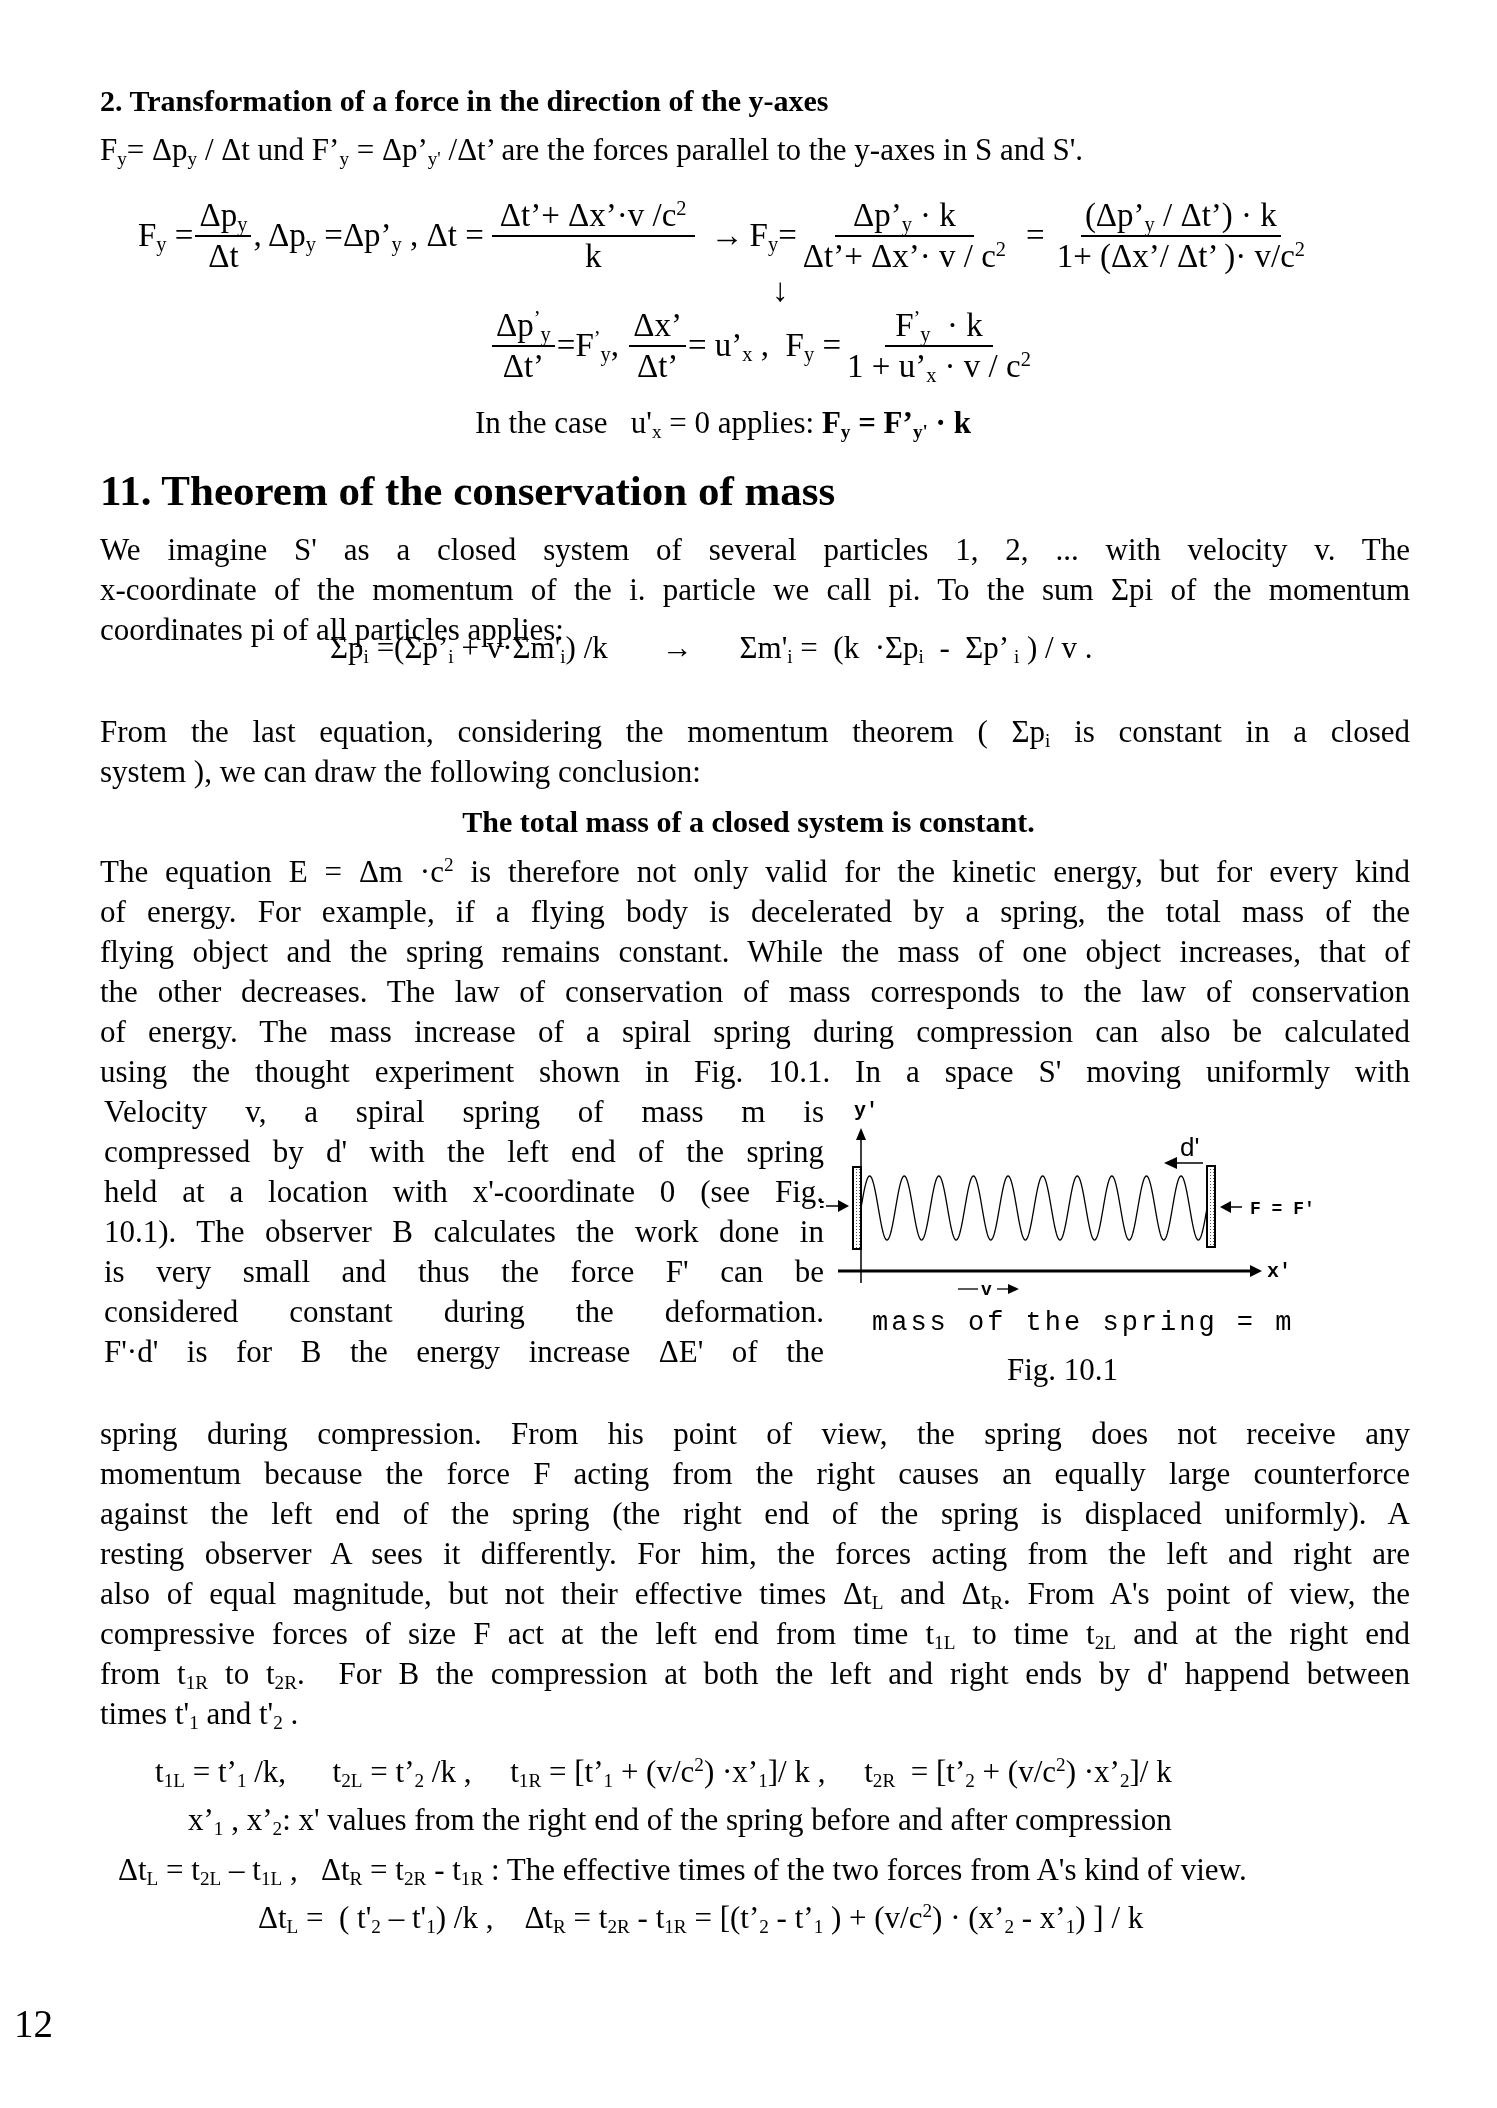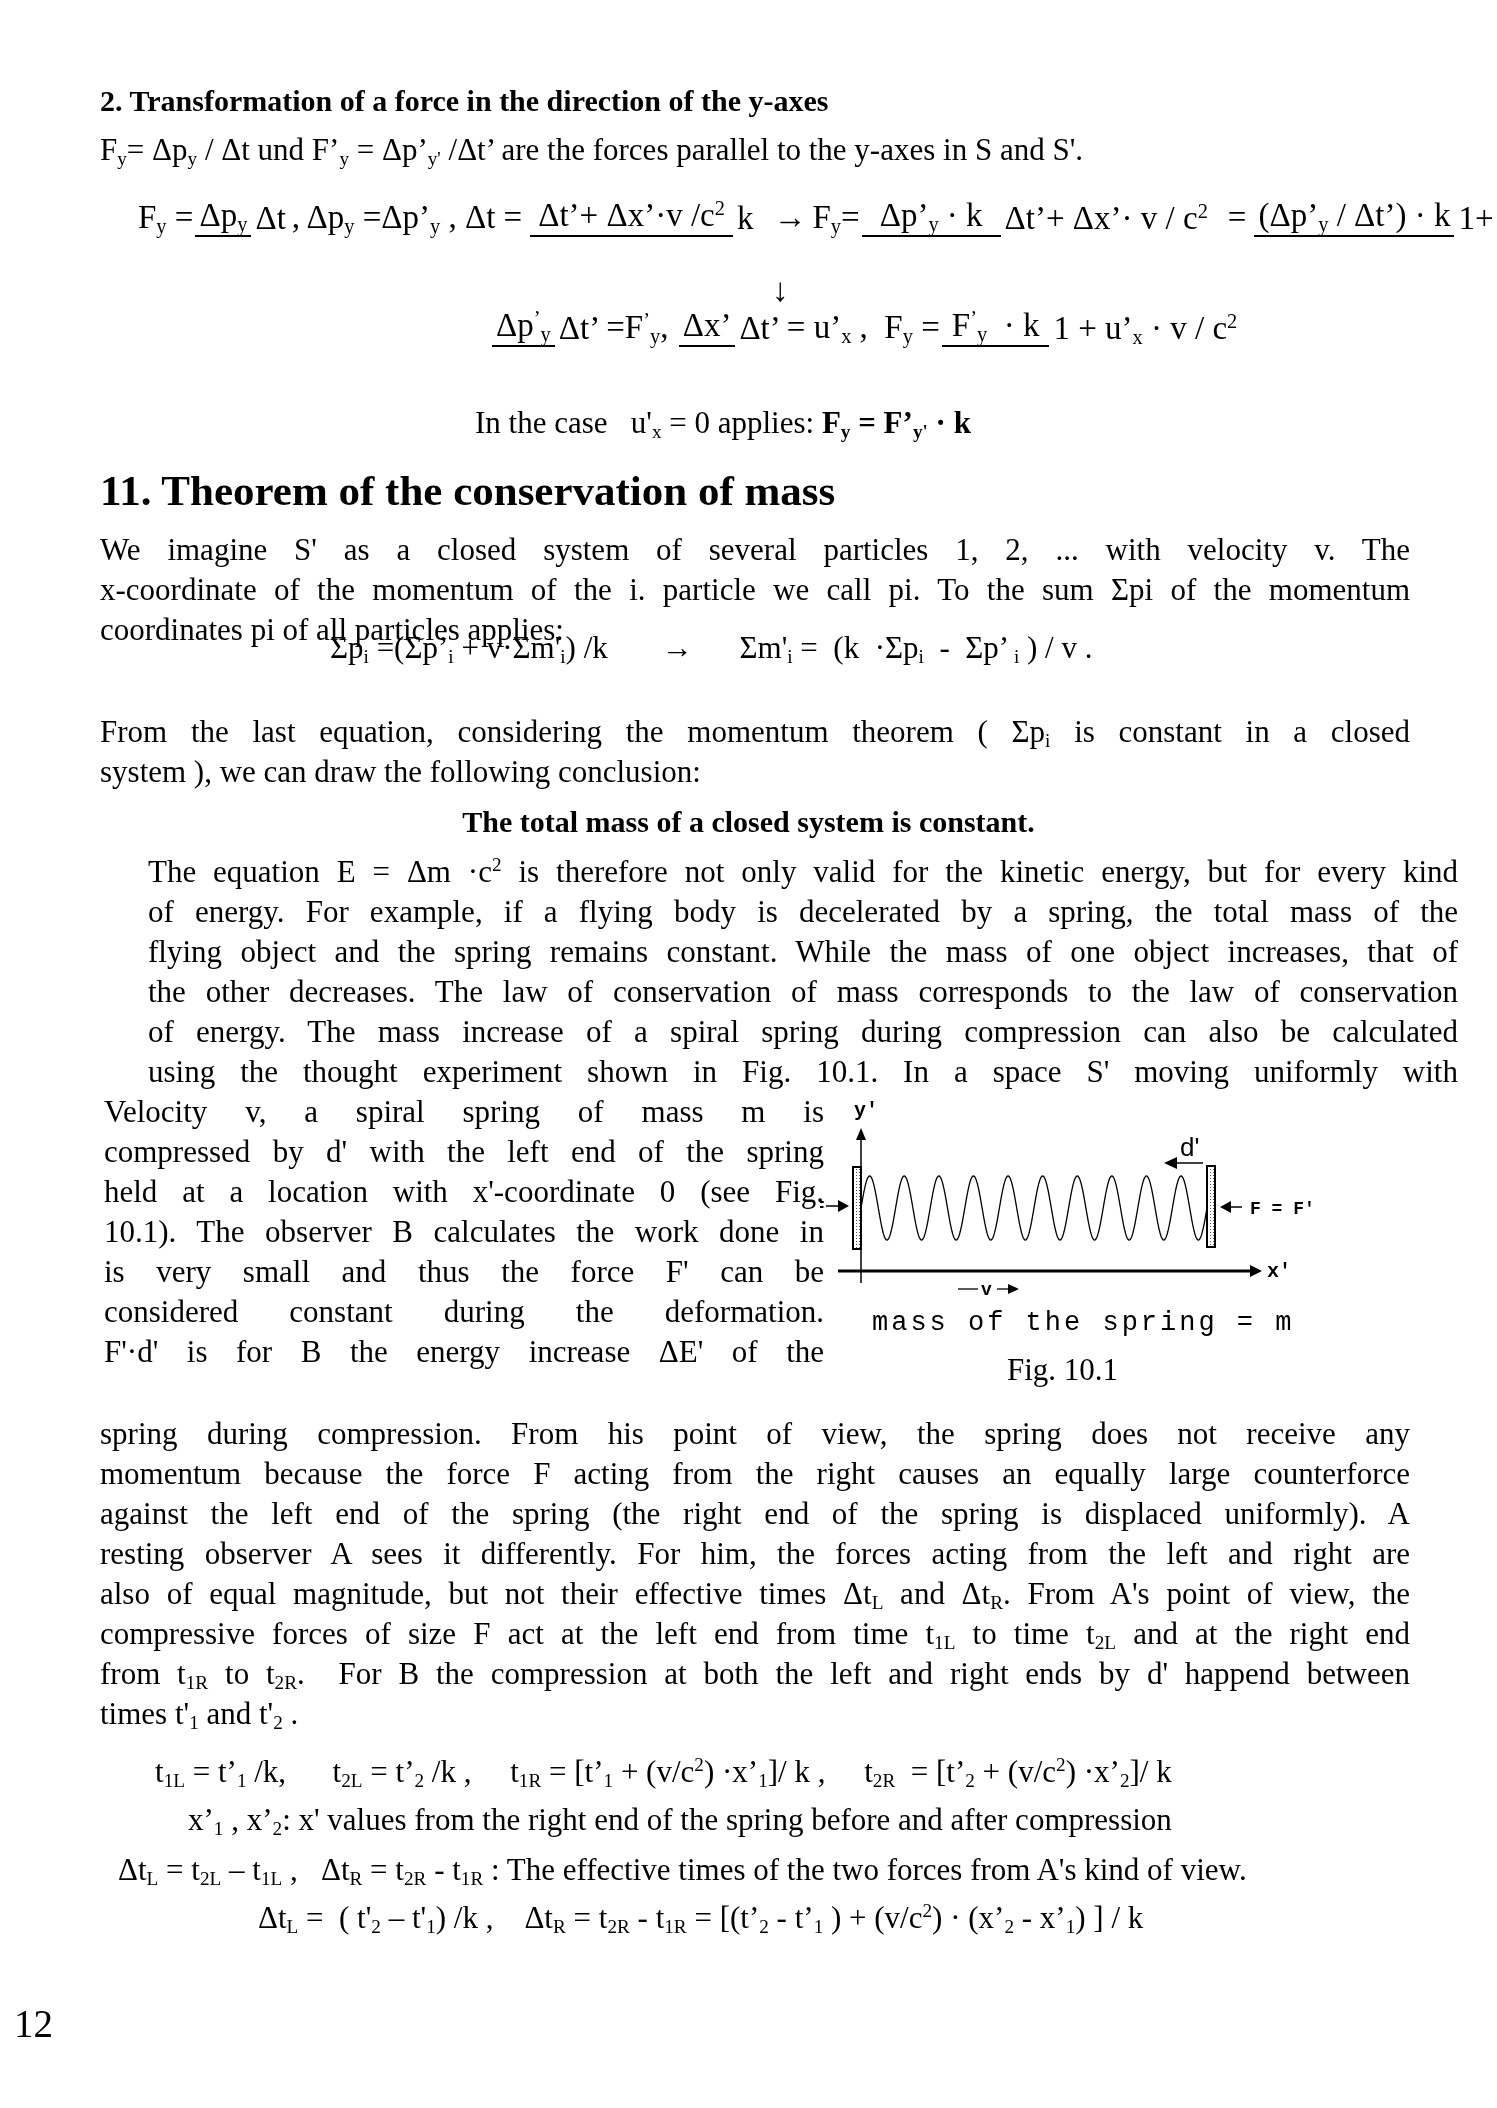--- a/index.html
+++ b/index.html
@@ -4,21 +4,21 @@
 <style>
   html, body { margin: 0; padding: 0; background: #ffffff; }
   body { width: 1497px; height: 2108px; position: relative; overflow: hidden; color: #000;
          font-family: "Liberation Serif", serif; }
   .page { position: absolute; left: 0; top: 0; width: 1232px; height: 2108px; }
   .abs { position: absolute; white-space: nowrap; }
   .txt { font-size: 31px; line-height: 40px; }
   .bold { font-weight: bold; }
   sub { font-size: 62%; vertical-align: -0.25em; line-height: 0; }
   sup { font-size: 62%; vertical-align: 0.55em; line-height: 0; }
-  .frac { display: inline-flex; flex-direction: row; align-items: center; vertical-align: middle; line-height: 1.05; margin: 0 2px; }
+  .frac { display: inline-flex; flex-direction: column; align-items: center; vertical-align: middle; line-height: 1.05; margin: 0 2px; }
   .frac .num { border-bottom: 2px solid #000; padding: 0 4px 2px 4px; }
   .frac .den { padding: 2px 4px 0 4px; }
   .eq { font-size: 33px; }
   .h1 { font-size: 43px; font-weight: bold; }
   .h2 { font-size: 30px; font-weight: bold; }
   .mono { font-family: "Liberation Mono", monospace; }
   .para-line { display: block; width: 1310px; text-align: justify; text-align-last: justify; }
   .para-line.last { text-align-last: left; }
   .narrow { width: 720px; }
 </style>
@@ -92,21 +92,21 @@
     Σp<sub>i</sub> =(Σp’<sub>i</sub> + v·Σm'<sub>i</sub>) /k &nbsp;&nbsp;&nbsp;&nbsp;&nbsp; → &nbsp;&nbsp;&nbsp;&nbsp; Σm'<sub>i</sub> = &nbsp;(k &nbsp;·Σp<sub>i</sub> &nbsp;- &nbsp;Σp’<sub> i</sub> ) / v .
   </div>
 
   <div class="abs txt" style="left:100px; top:712px;">
     <span class="para-line"><span>From the last equation, considering the momentum theorem ( Σp</span><sub>i</sub><span> is constant in a closed</span></span>
     <span class="para-line last">system ), we can draw the following conclusion:</span>
   </div>
 
   <div class="abs txt bold" style="left:0; width:1497px; text-align:center; top:802px; font-size:30px;">The total mass of a closed system is constant.</div>
 
-  <div class="abs txt" style="left:100px; top:852px;margin-left:48px;">
+  <div class="abs txt" style="left:100px; top:852px;">
     <span class="para-line"><span>The equation E = Δm ·c</span><sup>2</sup><span> is therefore not only valid for the kinetic energy, but for every kind</span></span>
     <span class="para-line">of energy. For example, if a flying body is decelerated by a spring, the total mass of the</span>
     <span class="para-line">flying object and the spring remains constant. While the mass of one object increases, that of</span>
     <span class="para-line">the other decreases. The law of conservation of mass corresponds to the law of conservation</span>
     <span class="para-line">of energy. The mass increase of a spiral spring during compression can also be calculated</span>
     <span class="para-line">using the thought experiment shown in Fig. 10.1.   In a space S' moving uniformly with</span>
   </div>
 
   <div class="abs txt" style="left:104px; top:1092px;">
     <span class="para-line narrow">Velocity v, a spiral spring of mass m is</span>

